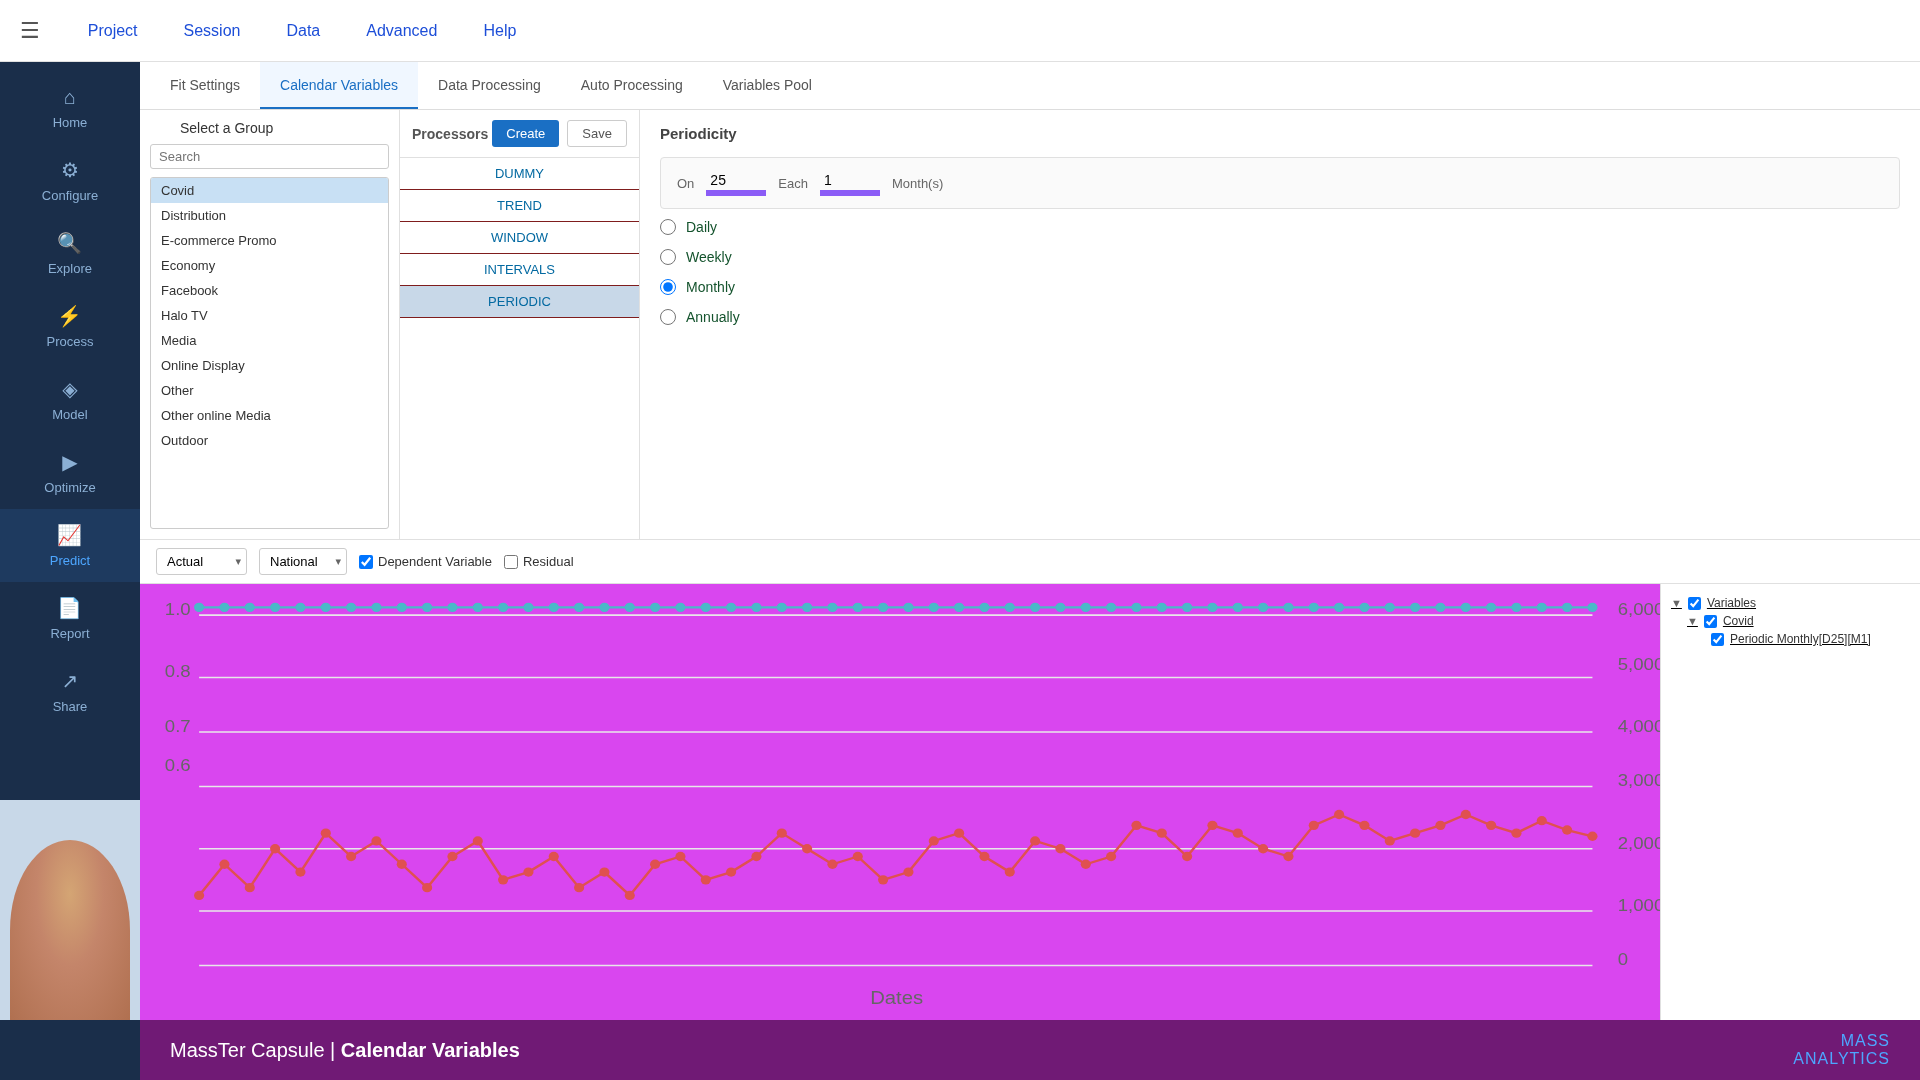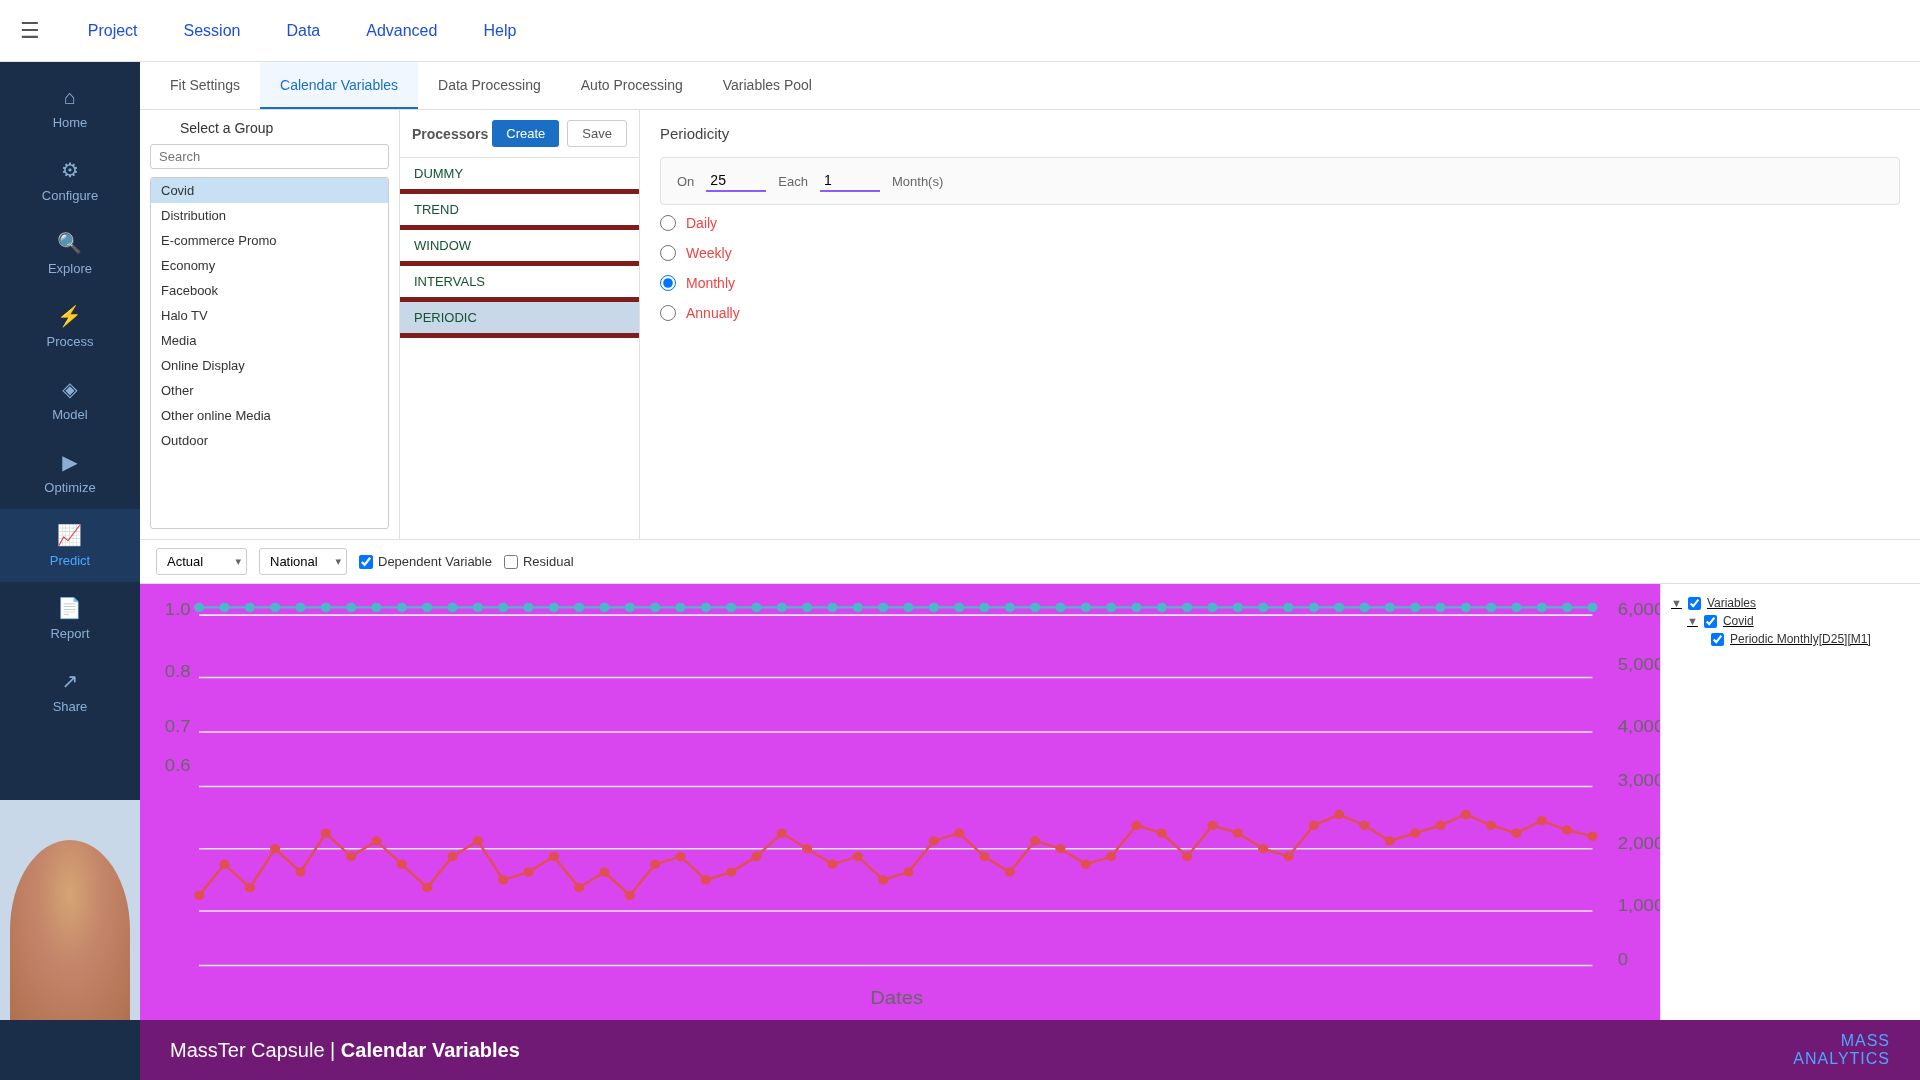--- a/index.html
+++ b/index.html
@@ -165,55 +165,56 @@
       font-size: 13px;
       cursor: pointer;
     }
     .processor-list {
       flex: 1;
       overflow-y: auto;
     }
     .processor-item {
       padding: 8px 14px;
       font-size: 13px;
-      color: #14532d;
+      color: #0369a1;
       cursor: pointer;
-      border-bottom: 5px solid #7f1d1d;
+      border-bottom: 1px solid #7f1d1d;
+      text-align: center;
     }
     .processor-item.selected { background: #c8d8e8; }
 
     
     .periodicity-panel {
       flex: 1;
       padding: 15px 20px;
     }
-    .periodicity-title { font-size: 15px; color: #444; font-weight: 400; margin-bottom: 15px; }
+    .periodicity-title { font-size: 15px; color: #444; font-weight: 700; margin-bottom: 15px; }
     .period-option {
       display: flex;
       align-items: center;
       margin-bottom: 14px;
       gap: 10px;
     }
-    .period-option label { font-size: 14px; color: #ef4444; }
+    .period-option label { font-size: 14px; color: #14532d; }
     .period-option input[type="radio"] { width: 16px; height: 16px; cursor: pointer; }
     .period-config {
       display: flex;
       align-items: center;
       gap: 12px;
       padding: 12px 0;
       background: #fafafa;
       border: 1px solid #e0e0e0;
       border-radius: 4px;
       padding: 12px 16px;
       margin-bottom: 10px;
     }
     .period-config-label { font-size: 13px; color: #666; }
     .period-config-input {
       border: none;
-      border-bottom: 2px solid #8b5cf6;
+      border-bottom: 6px solid #8b5cf6;
       width: 60px;
       font-size: 14px;
       padding: 2px 4px;
       background: transparent;
     }
 
     
     .bottom-panel {
       flex: 1;
       display: flex;

